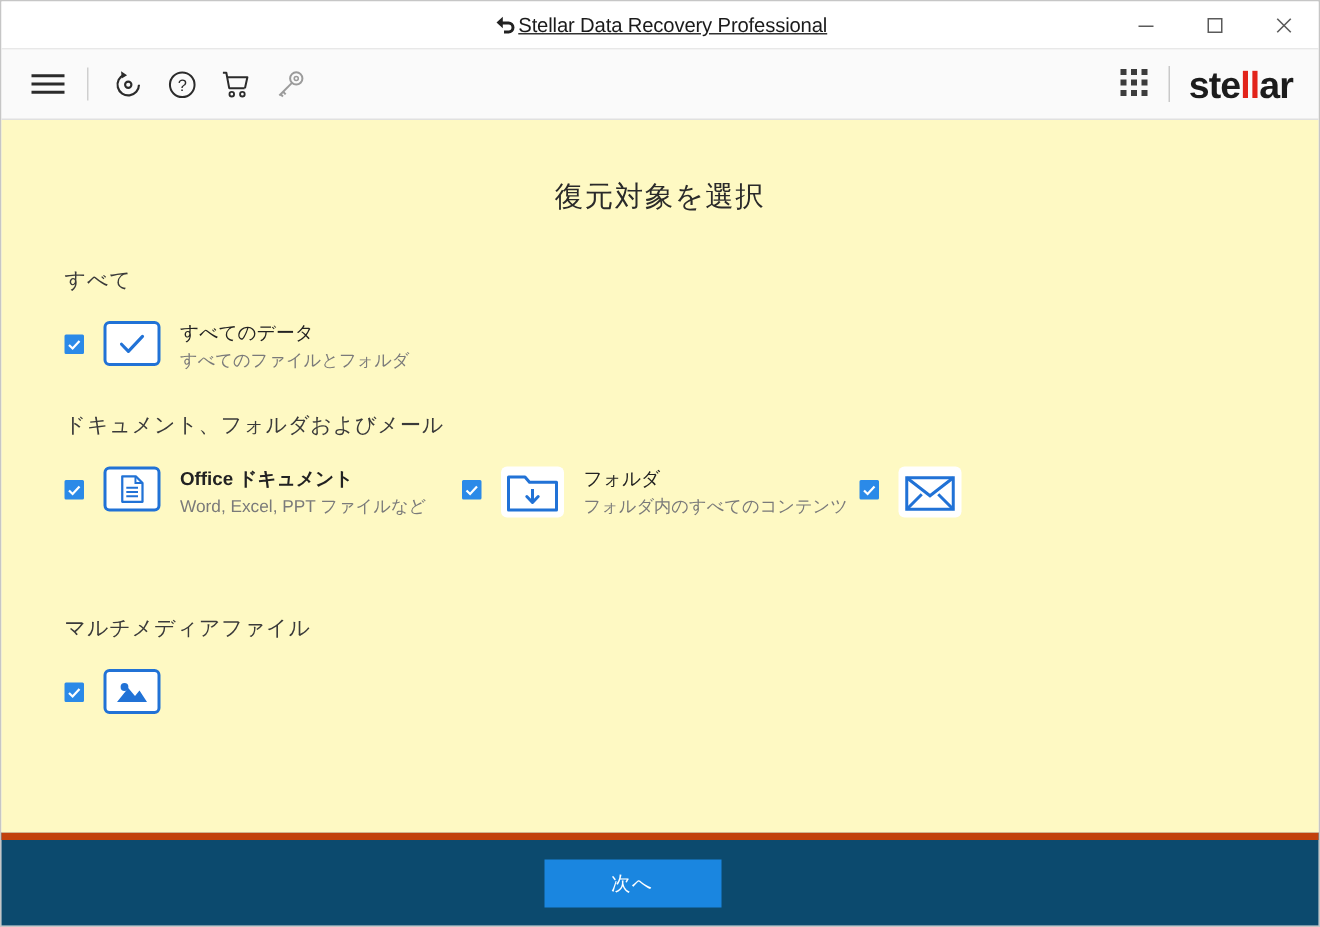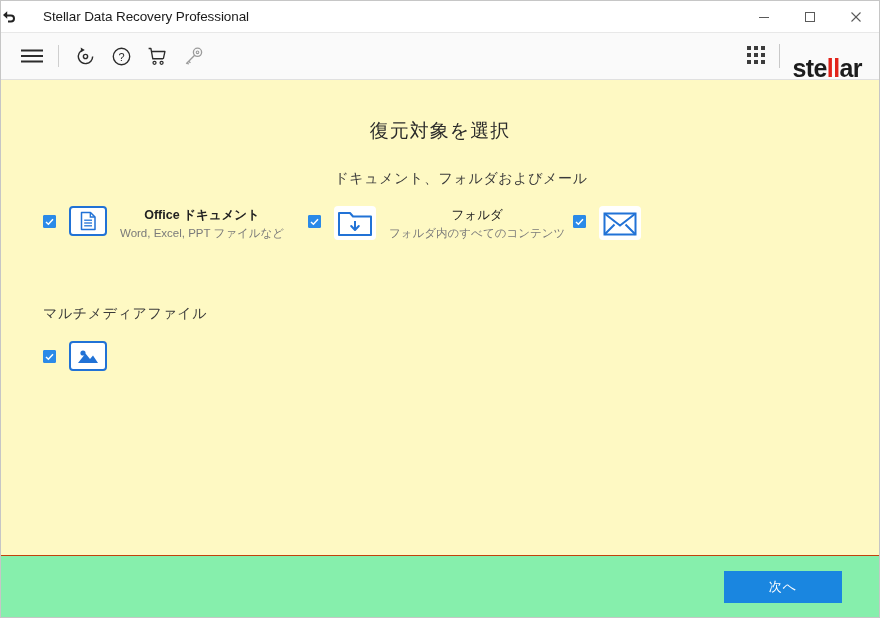--- a/index.html
+++ b/index.html
@@ -36,22 +36,24 @@
     display: flex;
     align-items: center;
     position: relative;
   }
   .titlebar-center {
     position: absolute;
     left: 0; right: 0;
     top: 0; bottom: 0;
     display: flex;
     align-items: center;
-    gap: 26px;
+    justify-content: center;
+    gap: 1px;
     pointer-events: none;
+    text-decoration: underline;
   }
   .back-arrow-icon {
     width: 16px;
     height: 14px;
     display: inline-block;
     pointer-events: auto;
   }
   .title-text {
     font-size: 13.5px;
     color: #1b1b1b;
@@ -132,21 +134,21 @@
     background: #c9c9c9;
     margin: 0 13px 0 0;
   }
   .logo {
     font-size: 25px;
     font-weight: 700;
     color: #1c1c1c;
     letter-spacing: -0.6px;
     line-height: 1;
     position: relative;
-    top: 12px;
+    top: 1px;
   }
   .logo .red { color: #e2231a; }
 
   
   .content {
     flex: 1 1 auto;
     position: relative;
     background: #fef9c3;
     overflow: hidden;
   }
@@ -230,25 +232,25 @@
     color: #7a7a7a;
     line-height: 15px;
     margin-top: 2px;
     white-space: nowrap;
   }
 
   
   .footer {
     flex: 0 0 62px;
     height: 62px;
-    border-top: 1px solid #c2410c;
-    background: #86efac;
-    display: flex;
-    align-items: center;
-    justify-content: flex-end;
+    border-top: 5px solid #c2410c;
+    background: #0c4a6e;
+    display: flex;
+    align-items: center;
+    justify-content: center;
     padding-right: 37px;
     box-sizing: border-box;
   }
   .next-btn {
     width: 118px;
     height: 32px;
     background: #1a86e0;
     color: #ffffff;
     border: none;
     font-size: 13px;
@@ -357,22 +359,45 @@
       </div>
       <div class="logo-sep"></div>
       <div class="logo"><span>ste</span><span class="red">ll</span><span>ar</span></div>
     </div>
   </div>
 
   <div class="content">
 
     <div class="page-title">復元対象を選択</div>
 
-
-    <div class="section" style="text-align:center;">
+    <div class="section first">
+      <div class="section-title">すべて</div>
+      <div class="section-row">
+
+        <div class="item">
+          <span class="cbx">
+            <svg width="9" height="8" viewBox="0 0 9 8">
+                <path d="M1 4 L3.4 6.3 L8 1.3" fill="none" stroke="#ffffff" stroke-width="1.5"></path>
+              </svg>
+          </span>
+          <span class="tile">
+            <svg width="18" height="15" viewBox="0 0 18 15">
+                <path d="M2 7.5 L6.6 12.2 L16 2.2" fill="none" stroke="#2172d6" stroke-width="2.1" stroke-linecap="round" stroke-linejoin="round"></path>
+              </svg>
+          </span>
+          <span class="item-texts">
+            <span class="item-label">すべてのデータ</span><br>
+            <span class="item-sub">すべてのファイルとフォルダ</span>
+          </span>
+        </div>
+
+      </div>
+    </div>
+
+    <div class="section" style="">
       <div class="section-title">ドキュメント、フォルダおよびメール</div>
       <div class="section-row">
 
         <div class="item">
           <span class="cbx">
             <svg width="9" height="8" viewBox="0 0 9 8">
                 <path d="M1 4 L3.4 6.3 L8 1.3" fill="none" stroke="#ffffff" stroke-width="1.5"></path>
               </svg>
           </span>
           <span class="tile">

